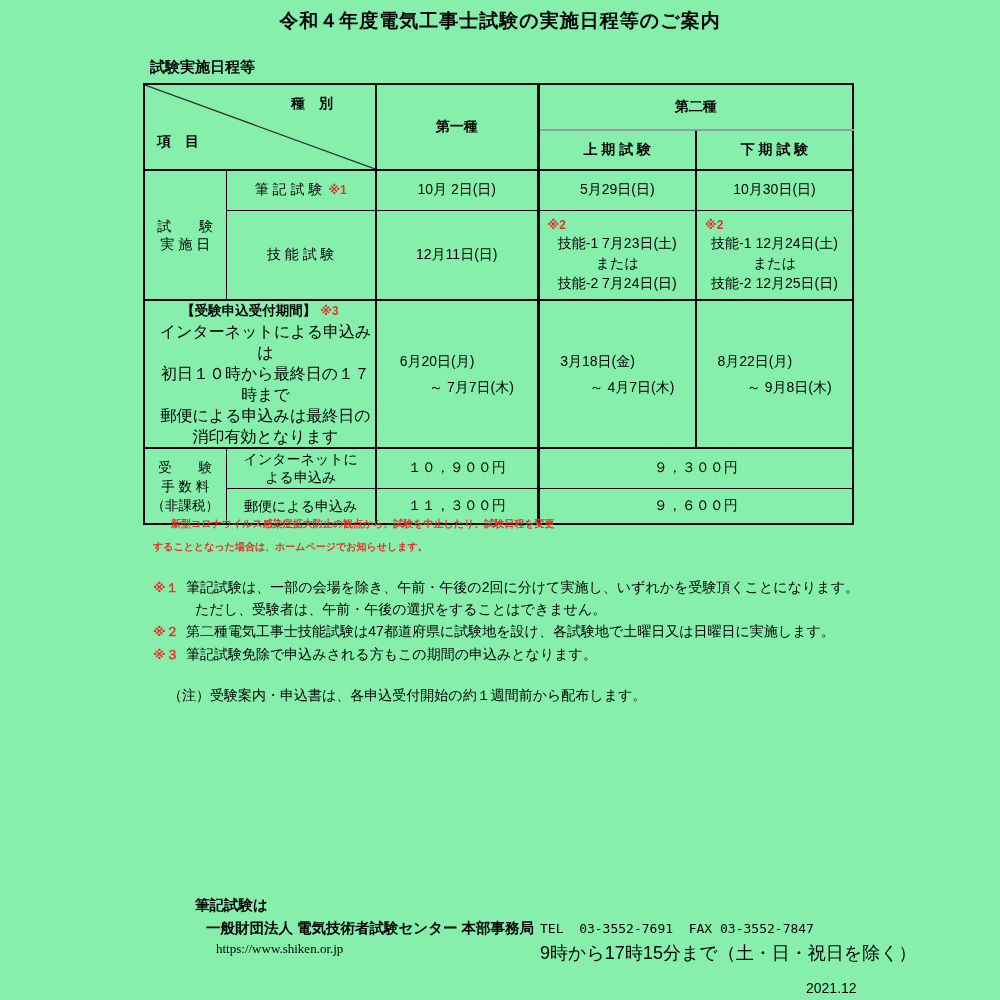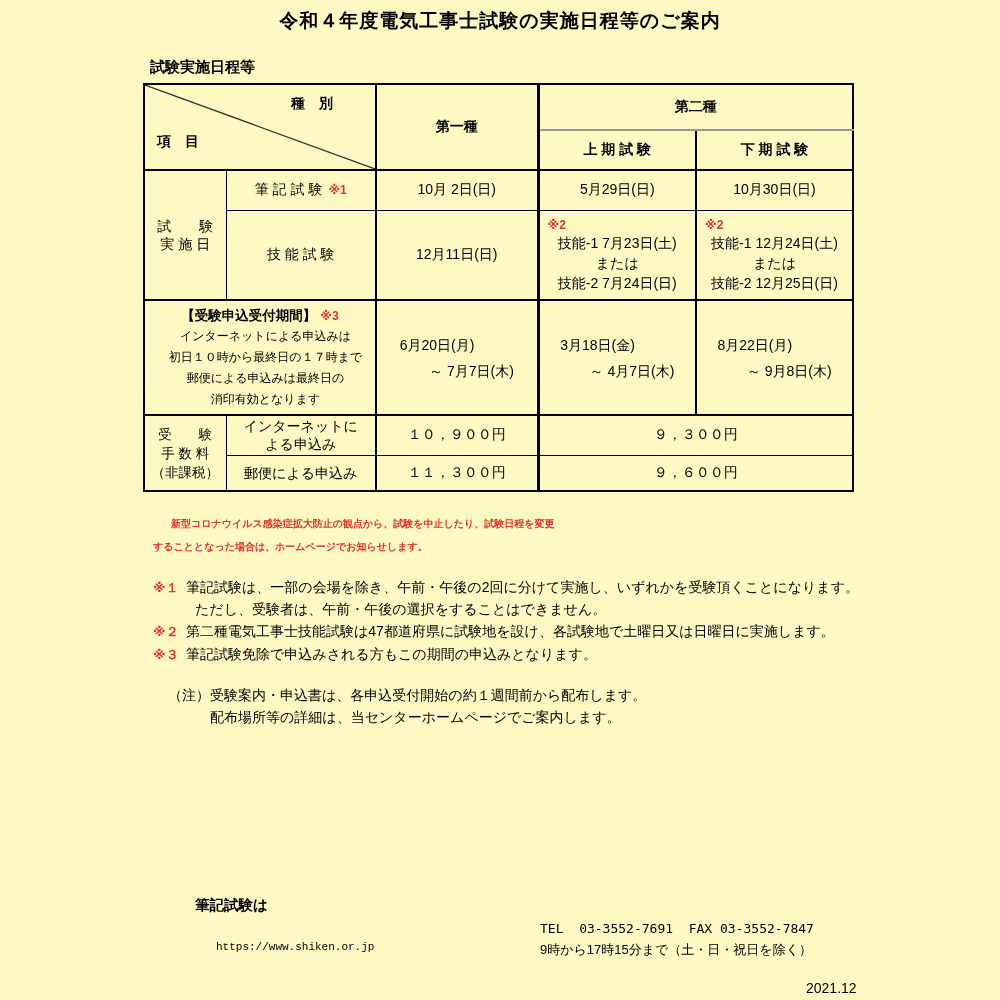--- a/index.html
+++ b/index.html
@@ -1,17 +1,17 @@
 <!DOCTYPE html>
 <html><head>
 <meta charset="utf-8">
 <style>
   html,body{margin:0;padding:0;background:#fff;}
   .page{
-    position:relative;width:1000px;height:1000px;background:#fef9c3;
+    position:relative;width:1000px;height:1000px;background:#86efac;
     font-family:"Liberation Sans","DejaVu Sans",sans-serif;color:#000;
     overflow:hidden;
   }
   .red{color:#e0342b;}
 
   .title{
     position:absolute;top:8px;left:0;width:100%;text-align:center;
     font-size:19px;font-weight:bold;letter-spacing:1px;
   }
   .section-heading{
@@ -48,21 +48,21 @@
   .row-label{font-size:14px;}
   .refmark{font-size:12px;font-weight:bold;}
   .row-label .refmark{margin-left:6px;}
 
   .skill{padding:4px 2px 4px 0;font-size:13.5px;line-height:20px;}
   .skill .ref{text-align:left;padding-left:8px;font-size:12px;font-weight:bold;line-height:16px;}
 
   .app-label{text-align:left;vertical-align:top;padding:12px 2px 0 6px;}
   .app-label .ttl{font-size:13.5px;font-weight:bold;line-height:20px;}
   .app-label .ttl .refmark{margin-left:4px;}
-  .app-label .desc{font-size:12px;line-height:21px;padding-left:11px;}
+  .app-label .desc{font-size:16px;line-height:21px;padding-left:11px;}
 
   .app-val .blk{display:inline-block;text-align:left;font-size:14px;line-height:26px;}
   .app-val .blk .l2{display:block;padding-left:2.1em;}
 
   .fee-group div{font-size:13.5px;line-height:19px;}
   .fee-label{text-align:left;padding-left:8px;font-size:13.5px;line-height:18px;}
   .fee-val{font-size:14px;}
 
   
   .notice{
@@ -78,23 +78,23 @@
   .fn-text .cont{margin-left:9px;}
 
   .note{position:absolute;left:168px;top:684px;display:flex;font-size:14px;}
   .note .lbl{flex:none;line-height:22px;}
   .note .lines div{line-height:22px;}
 
   .contact-heading{position:absolute;left:195px;top:896px;font-size:14.5px;font-weight:bold;}
   .contact-org{position:absolute;left:206px;top:919px;font-size:14.5px;font-weight:bold;}
   .contact-telfax{position:absolute;left:540px;top:921px;font-size:13px;white-space:pre;
     font-family:"DejaVu Sans Mono","Liberation Mono",monospace;}
-  .contact-url{position:absolute;left:216px;top:941px;font-size:11px;
-    font-family:Liberation Mono, monospace;}
-  .contact-hours{position:absolute;left:540px;top:941px;font-size:13px;}
+  .contact-url{position:absolute;left:216px;top:941px;font-size:13px;
+    font-family:Liberation Serif, serif;}
+  .contact-hours{position:absolute;left:540px;top:941px;font-size:18px;}
 
   .footer-date{position:absolute;left:806px;top:980px;font-size:14px;}
 </style>
 </head>
 <body>
 
 <div class="page">
 
   <div class="title">令和４年度電気工事士試験の実施日程等のご案内</div>
   <div class="section-heading">試験実施日程等</div>
@@ -221,24 +221,24 @@
       <div class="fn-text">
         <div>筆記試験免除で申込みされる方もこの期間の申込みとなります。</div>
       </div>
     </div>
   </div>
 
   <div class="note">
     <div class="lbl">（注）</div>
     <div class="lines">
       <div>受験案内・申込書は、各申込受付開始の約１週間前から配布します。</div>
-      <div>配布場所等の詳細は、当センターホームページでご案内します。</div>
     </div>
   </div>
 
   <div class="contact-heading">筆記試験は</div>
+  <div class="contact-org">一般財団法人 電気技術者試験センター 本部事務局</div>
   <div class="contact-telfax">TEL  03-3552-7691  FAX 03-3552-7847</div>
   <div class="contact-url">https://www.shiken.or.jp</div>
   <div class="contact-hours">9時から17時15分まで（土・日・祝日を除く）</div>
 
   <div class="footer-date">2021.12</div>
 
 </div>
 
 </body></html>

